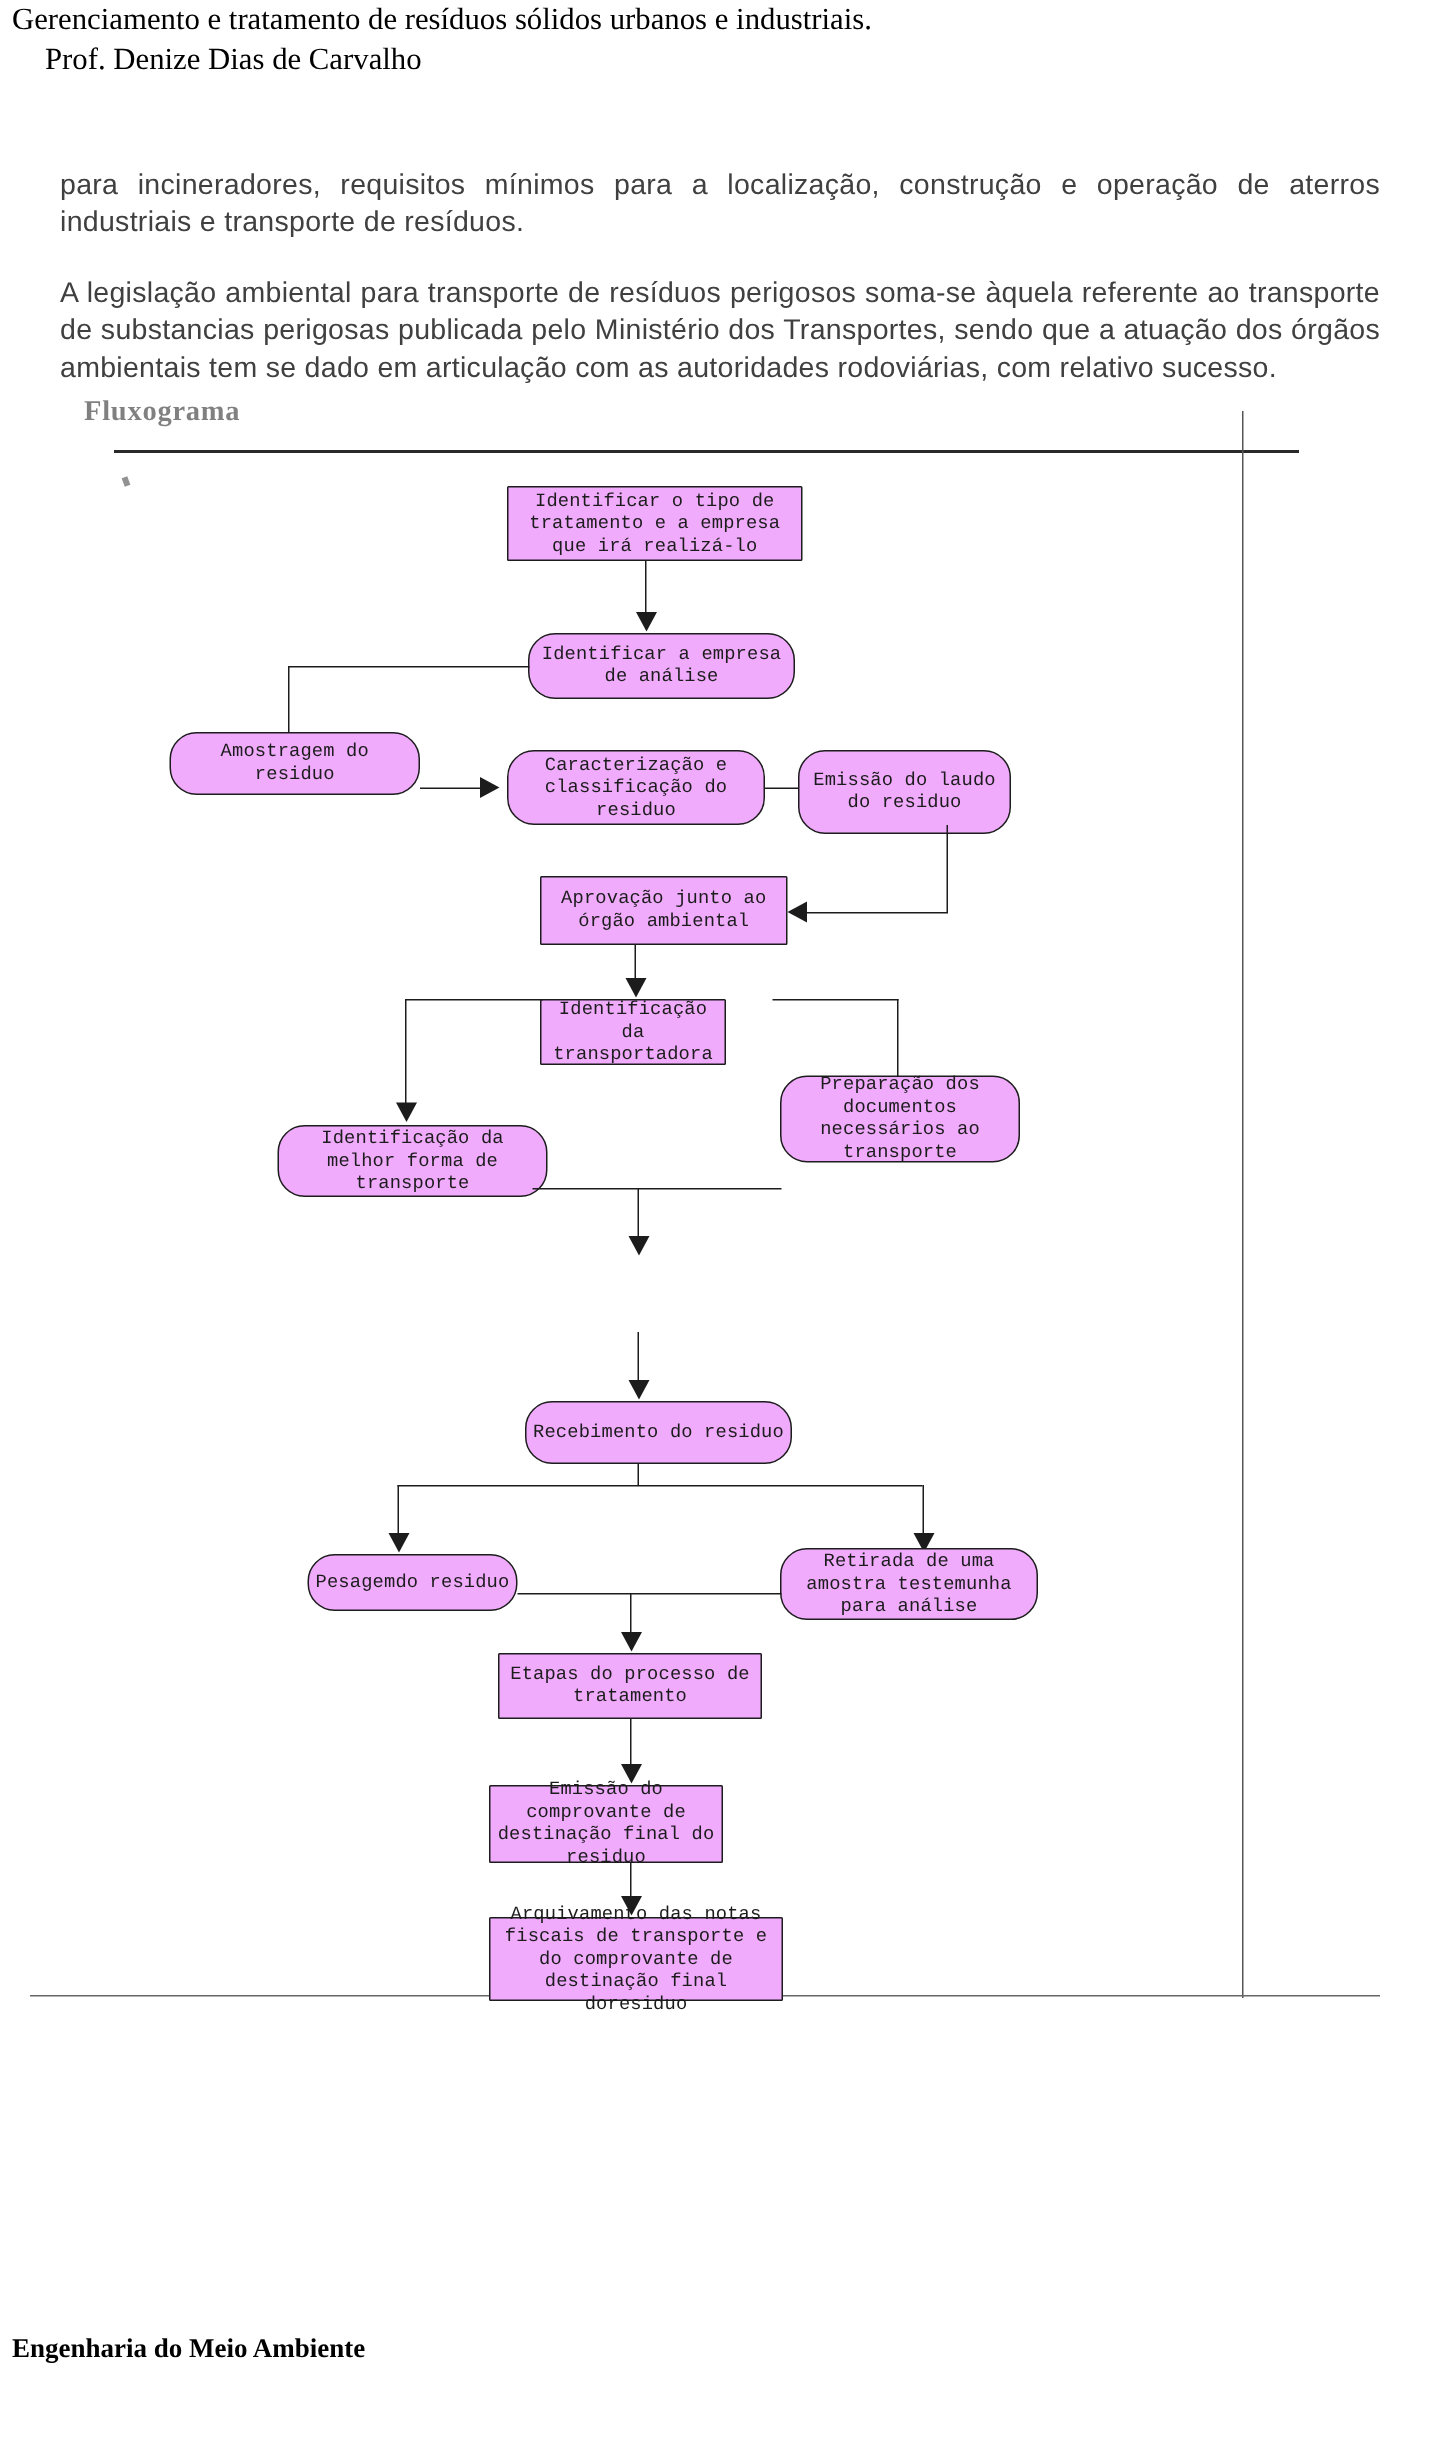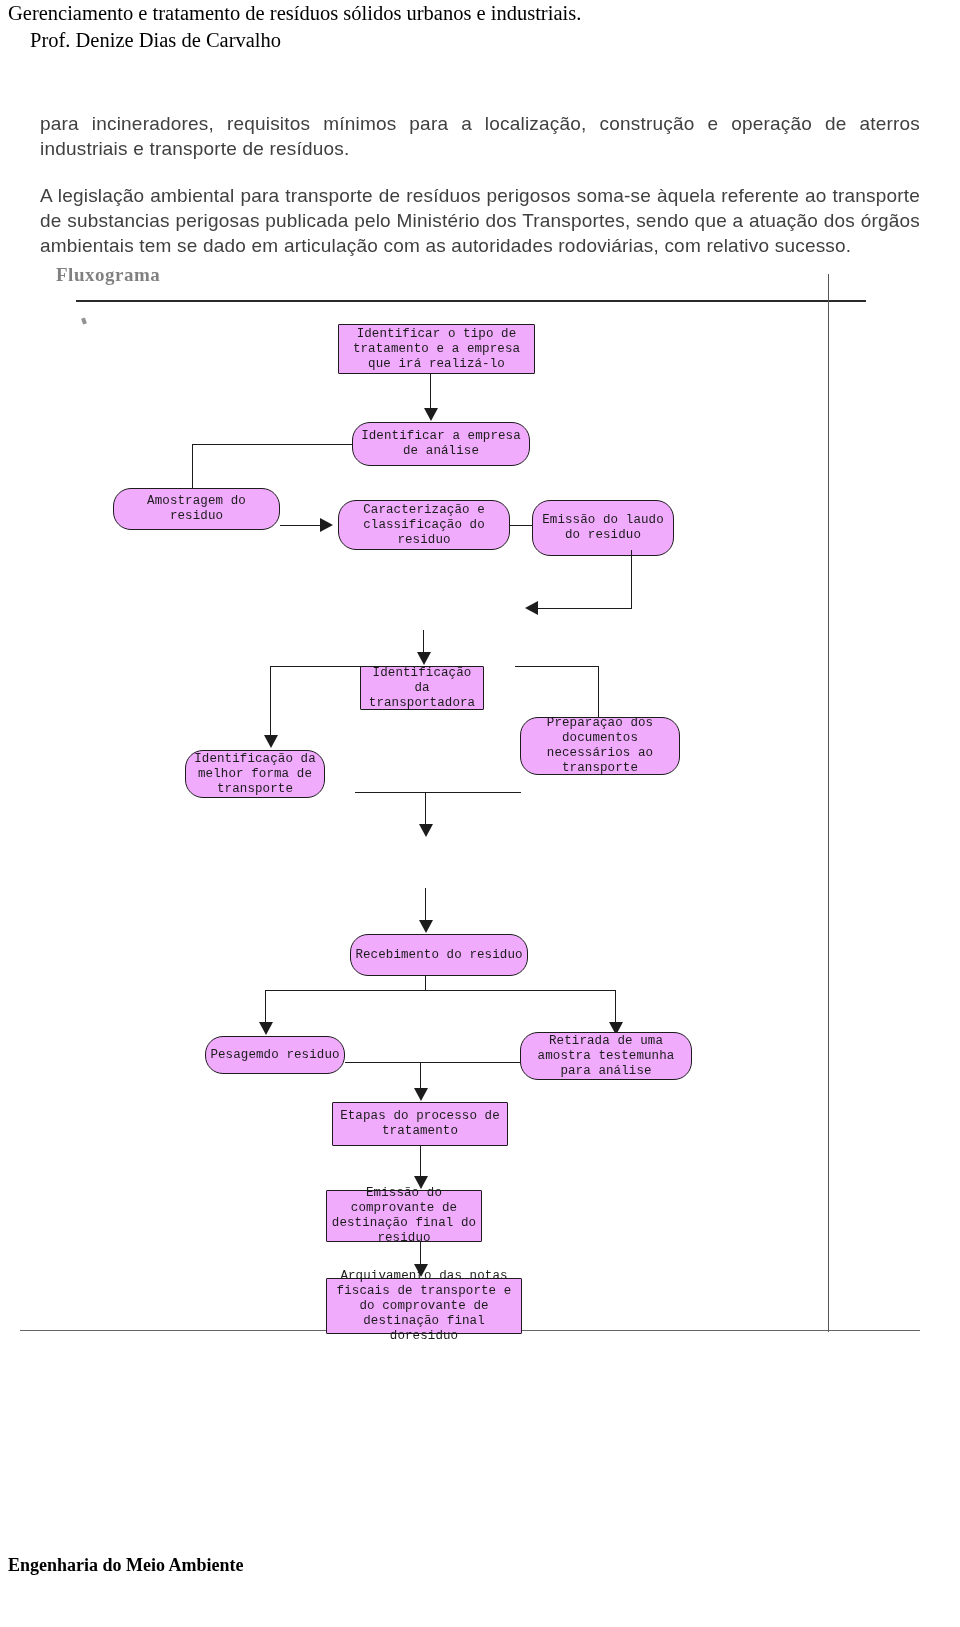--- a/index.html
+++ b/index.html
@@ -205,36 +205,37 @@
 
   <div class="hline" style="left:490px; top:263px; width:40px;"></div>
   <div class="arrow-right" style="left:525px; top:256px;"></div>
 
   <div class="node rounded" style="left:512px; top:238px; width:142px; height:56px;">Emissão do laudo do residuo</div>
 
   <div class="vline" style="left:611px; top:288px; height:58px;"></div>
   <div class="hline" style="left:516px; top:346px; width:96px;"></div>
   <div class="arrow-left" style="left:505px; top:339px;"></div>
 
+  <div class="node rect" style="left:340px; top:322px; width:165px; height:46px;">Aprovação junto ao órgão ambiental</div>
 
   <div class="vline" style="left:403px; top:368px; width:0; height:28px;"></div>
   <div class="arrow-down" style="left:397px; top:390px;"></div>
 
   <div class="node rect" style="left:340px; top:404px; width:124px; height:44px;">Identificação da transportadora</div>
 
   <div class="vline" style="left:403px; top:448px; height:0px;"></div>
   <div class="vline" style="left:250px; top:404px; height:74px;"></div>
   <div class="hline" style="left:250px; top:404px; width:92px;"></div>
   <div class="arrow-down" style="left:244px; top:473px;"></div>
 
   <div class="vline" style="left:578px; top:404px; height:74px;"></div>
   <div class="hline" style="left:495px; top:404px; width:84px;"></div>
   <div class="arrow-down" style="left:572px; top:473px;"></div>
 
-  <div class="node rounded" style="left:165px; top:488px; width:140px; height:48px;">Identificação da melhor forma de transporte</div>
+  <div class="node rounded" style="left:165px; top:488px; width:180px; height:48px;">Identificação da melhor forma de transporte</div>
 
   <div class="node rounded" style="left:500px; top:455px; width:160px; height:58px;">Preparação dos documentos necessários ao transporte</div>
 
   <div class="hline" style="left:335px; top:530px; width:166px;"></div>
   <div class="vline" style="left:405px; top:530px; height:38px;"></div>
   <div class="arrow-down" style="left:399px; top:562px;"></div>
 
 
   <div class="vline" style="left:405px; top:626px; height:38px;"></div>
   <div class="arrow-down" style="left:399px; top:658px;"></div>

